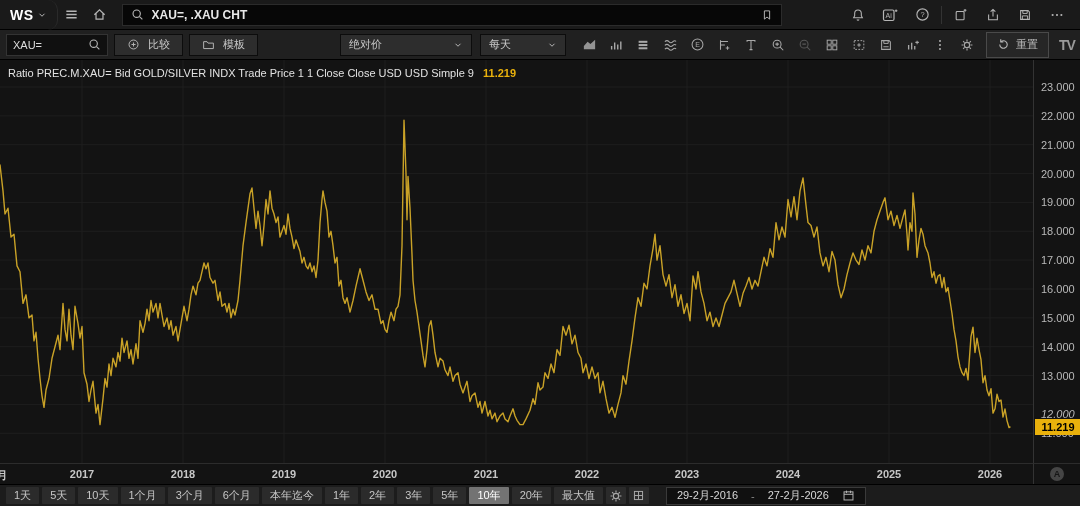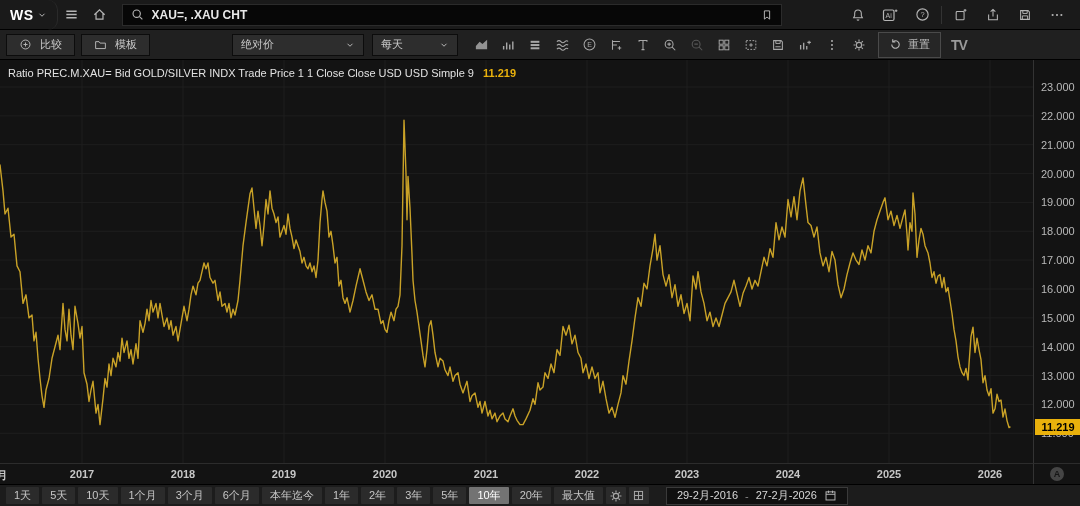--- a/index.html
+++ b/index.html
@@ -64,21 +64,21 @@
 
   
   #bottombar { position:absolute; left:0; top:484px; width:1080px; height:22px; background:#1c1c1c;
                border-top:1px solid #000; display:flex; align-items:center; padding-left:6px; }
   .rangebtn { height:17px; background:#2b2b2b; color:#c6c6c6; font-size:11px; display:flex; align-items:center;
               padding:0 8px; margin-right:3px; border-radius:1px; cursor:pointer; white-space:nowrap; }
   .rangebtn.active { background:#737373; color:#fff; }
   .botic { width:20px; height:17px; background:#2b2b2b; margin-right:3px; display:flex; align-items:center;
            justify-content:center; color:#a8a8a8; cursor:pointer; border-radius:1px; }
   #date-box { margin-left:14px; height:18px; background:#101010; border:1px solid #3a3a3a; display:flex;
-              align-items:center; gap:7px; padding:0 10px; color:#d8d8d8; font-size:11px; cursor:pointer; }
+              align-items:center; gap:13px; padding:0 10px; color:#d8d8d8; font-size:11px; cursor:pointer; }
 </style>
 </head>
 <body>
 
 <div id="app">
 
   <div id="topbar">
     <div id="ws-block">
       <span id="ws-label">WS</span>
       <span class="ic" id="ic-ws-chevron">
@@ -154,20 +154,29 @@
           <svg width="14" height="14" viewBox="0 0 16 16">
             <circle cx="3" cy="8" r="1.2" fill="currentColor"></circle>
             <circle cx="8" cy="8" r="1.2" fill="currentColor"></circle>
             <circle cx="13" cy="8" r="1.2" fill="currentColor"></circle>
           </svg>
         </span>
       </div>
   </div>
 
   <div id="toolbar2">
+    <div id="symbol-field">
+      <span id="symbol-value">XAU=</span>
+      <span class="ic" id="ic-symsearch">
+          <svg width="13" height="13" viewBox="0 0 16 16">
+            <circle cx="7" cy="7" r="4.5" fill="none" stroke="currentColor" stroke-width="1.4"></circle>
+            <path d="M10.5 10.5L14 14" fill="none" stroke="currentColor" stroke-width="1.4"></path>
+          </svg>
+        </span>
+    </div>
     <div class="t2btn">
       <span class="ic" id="ic-plus-circle">
           <svg width="13" height="13" viewBox="0 0 16 16">
             <circle cx="8" cy="8" r="5.5" fill="none" stroke="currentColor" stroke-width="1.2"></circle>
             <path d="M8 5.5v5M5.5 8h5" fill="none" stroke="currentColor" stroke-width="1.2"></path>
           </svg>
         </span>
       <span>比较</span>
     </div>
     <div class="t2btn">
@@ -339,21 +348,21 @@
       <div class="ytick" style="top: 50px;">22.000</div>
       <div class="ytick" style="top: 79px;">21.000</div>
       <div class="ytick" style="top: 108px;">20.000</div>
       <div class="ytick" style="top: 136px;">19.000</div>
       <div class="ytick" style="top: 165px;">18.000</div>
       <div class="ytick" style="top: 194px;">17.000</div>
       <div class="ytick" style="top: 223px;">16.000</div>
       <div class="ytick" style="top: 252px;">15.000</div>
       <div class="ytick" style="top: 281px;">14.000</div>
       <div class="ytick" style="top: 310px;">13.000</div>
-      <div class="ytick" style="top: 338px;">12.000</div>
+      <div class="ytick" style="top: 348px; font-style: italic;">12.000</div>
       <div class="ytick" style="top: 367px;">11.000</div>
     </div>
 
   <div id="x-strip">
       <div class="xtick" style="left: 2px;">月</div>
       <div class="xtick" style="left: 82px;">2017</div>
       <div class="xtick" style="left: 183px;">2018</div>
       <div class="xtick" style="left: 284px;">2019</div>
       <div class="xtick" style="left: 385px;">2020</div>
       <div class="xtick" style="left: 486px;">2021</div>

